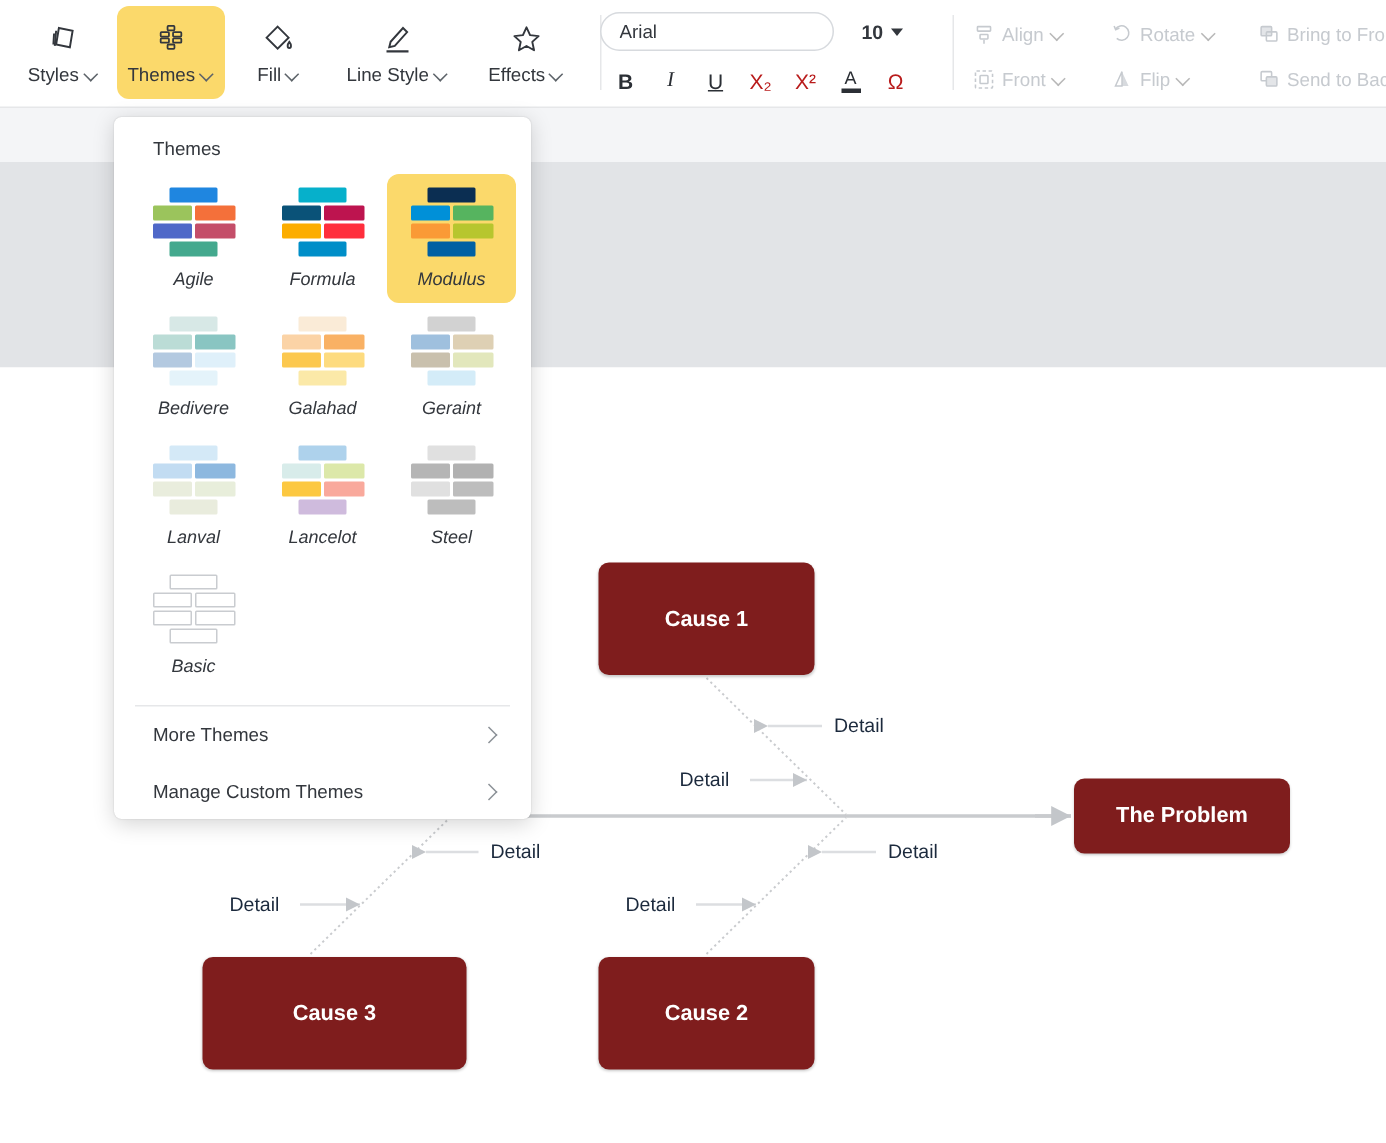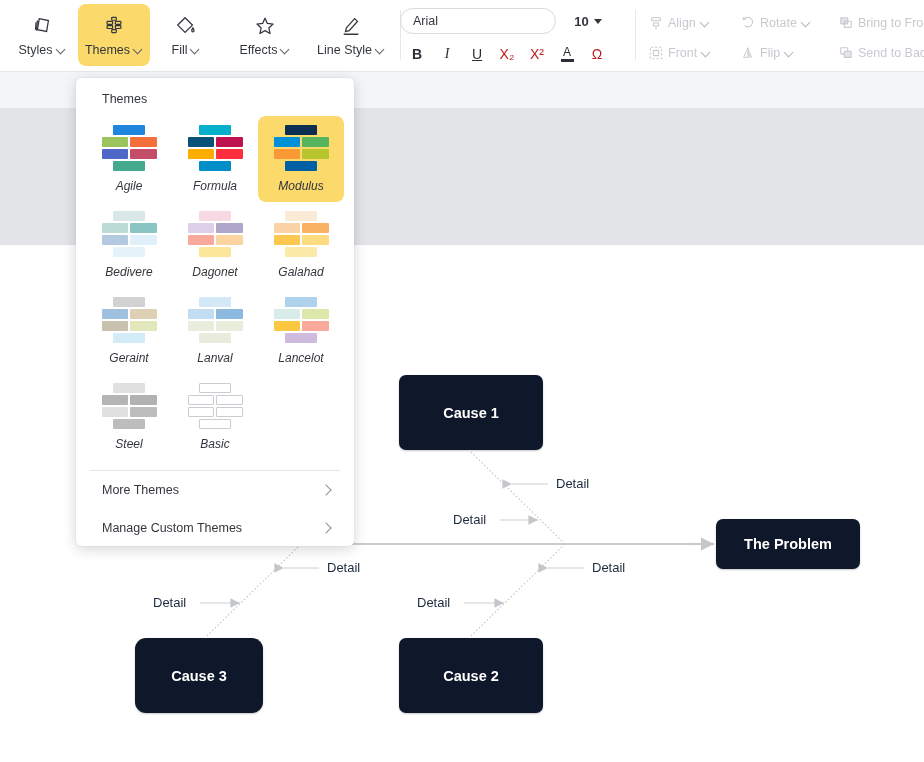--- a/index.html
+++ b/index.html
@@ -67,21 +67,21 @@
   .arr-ic { width:15px; height:15px; display:flex; align-items:center; justify-content:center; }
 
   
   .band-light { position:absolute; left:0; top:72px; width:924px; height:36px; background:#f4f5f7; }
   .band-grey  { position:absolute; left:0; top:108px; width:924px; height:137px; background:#e2e4e7; }
   .canvas { position:absolute; left:0; top:245px; width:924px; height:517px; background:#ffffff; }
   .diagram-layer { position:absolute; left:0; top:0; width:924px; height:762px; pointer-events:none; }
 
   
   .node {
-    position:absolute; background:#0f172a; border-radius:7px;
+    position:absolute; background:#7f1d1d; border-radius:7px;
     display:flex; align-items:center; justify-content:center;
     color:#ffffff; font-size:14.5px; font-weight:bold;
     box-shadow:0 1px 2px rgba(0,0,0,0.22);
     pointer-events:auto; cursor:pointer;
   }
   .detail-label {
     position:absolute; font-size:13px; color:#1c2a3d; white-space:nowrap;
     pointer-events:auto; cursor:pointer;
   }
 
@@ -155,21 +155,21 @@
   <div>
     <div class="node" style="left:399px;top:375px;width:144px;height:75px;">
       <span>Cause 1</span>
     </div>
     <div class="node" style="left:716px;top:519px;width:144px;height:50px;">
       <span>The Problem</span>
     </div>
     <div class="node" style="left:399px;top:638px;width:144px;height:75px;">
       <span>Cause 2</span>
     </div>
-    <div class="node" style="left:135px;top:638px;width:128px;height:75px;border-radius:11px;">
+    <div class="node" style="left:135px;top:638px;width:176px;height:75px;">
       <span>Cause 3</span>
     </div>
 
     <div class="detail-label" style="left:556px;top:476px;">Detail</div>
     <div class="detail-label" style="left:453px;top:512px;">Detail</div>
     <div class="detail-label" style="left:592px;top:560px;">Detail</div>
     <div class="detail-label" style="left:327px;top:560px;">Detail</div>
     <div class="detail-label" style="left:153px;top:595px;">Detail</div>
     <div class="detail-label" style="left:417px;top:595px;">Detail</div>
   </div>
@@ -217,39 +217,39 @@
           </svg>
         </span>
         <span class="tool-label">
           <span>Fill</span>
           <i class="caret"></i>
         </span>
       </div>
 
       <div class="tool-btn wide">
         <span class="tool-icon">
-          <svg width="22" height="22" viewBox="0 0 24 24" fill="none" stroke="#33373d" stroke-width="1.4" stroke-linejoin="round">
-            <path d="M12 3.5 L14.6 9.2 L20.8 9.9 L16.2 14.1 L17.5 20.2 L12 17.1 L6.5 20.2 L7.8 14.1 L3.2 9.9 L9.4 9.2 Z"></path>
-          </svg>
-        </span>
-        <span class="tool-label">
-          <span>Effects</span>
-          <i class="caret"></i>
-        </span>
-      </div>
-
-      <div class="tool-btn wide">
-        <span class="tool-icon">
           <svg width="24" height="22" viewBox="0 0 26 24" fill="none" stroke="#33373d" stroke-width="1.4">
             <path d="M8 14 L17 4 L20 7 L11 17 L7 18 Z"></path>
             <path d="M5 21 L21 21" stroke-width="1.6"></path>
           </svg>
         </span>
         <span class="tool-label">
           <span>Line Style</span>
+          <i class="caret"></i>
+        </span>
+      </div>
+
+      <div class="tool-btn wide">
+        <span class="tool-icon">
+          <svg width="22" height="22" viewBox="0 0 24 24" fill="none" stroke="#33373d" stroke-width="1.4" stroke-linejoin="round">
+            <path d="M12 3.5 L14.6 9.2 L20.8 9.9 L16.2 14.1 L17.5 20.2 L12 17.1 L6.5 20.2 L7.8 14.1 L3.2 9.9 L9.4 9.2 Z"></path>
+          </svg>
+        </span>
+        <span class="tool-label">
+          <span>Effects</span>
           <i class="caret"></i>
         </span>
       </div>
 
     </div>
 
     <div class="sep-v" style="position:absolute;left:398px;"></div>
 
     <div class="font-area">
       <div class="font-row">
@@ -426,39 +426,20 @@
             </div>
             <div class="sw-row">
               <div class="sw-bar sw-bot" style="background: rgb(228, 243, 250); border: none;"></div>
             </div>
           </div>
           <div class="theme-name">Bedivere</div>
         </div>
         <div class="theme-cell">
           <div class="sw">
             <div class="sw-row">
-              <div class="sw-bar sw-top" style="background: rgb(247, 217, 228); border: none;"></div>
-            </div>
-            <div class="sw-row">
-              <div class="sw-bar sw-half" style="background: rgb(222, 208, 232); border: none;"></div>
-              <div class="sw-bar sw-half" style="background: rgb(176, 168, 203); border: none;"></div>
-            </div>
-            <div class="sw-row">
-              <div class="sw-bar sw-half" style="background: rgb(249, 168, 156); border: none;"></div>
-              <div class="sw-bar sw-half" style="background: rgb(251, 212, 160); border: none;"></div>
-            </div>
-            <div class="sw-row">
-              <div class="sw-bar sw-bot" style="background: rgb(251, 231, 154); border: none;"></div>
-            </div>
-          </div>
-          <div class="theme-name">Dagonet</div>
-        </div>
-        <div class="theme-cell">
-          <div class="sw">
-            <div class="sw-row">
               <div class="sw-bar sw-top" style="background: rgb(250, 235, 215); border: none;"></div>
             </div>
             <div class="sw-row">
               <div class="sw-bar sw-half" style="background: rgb(251, 211, 166); border: none;"></div>
               <div class="sw-bar sw-half" style="background: rgb(249, 177, 100); border: none;"></div>
             </div>
             <div class="sw-row">
               <div class="sw-bar sw-half" style="background: rgb(252, 200, 79); border: none;"></div>
               <div class="sw-bar sw-half" style="background: rgb(253, 219, 127); border: none;"></div>
             </div>

